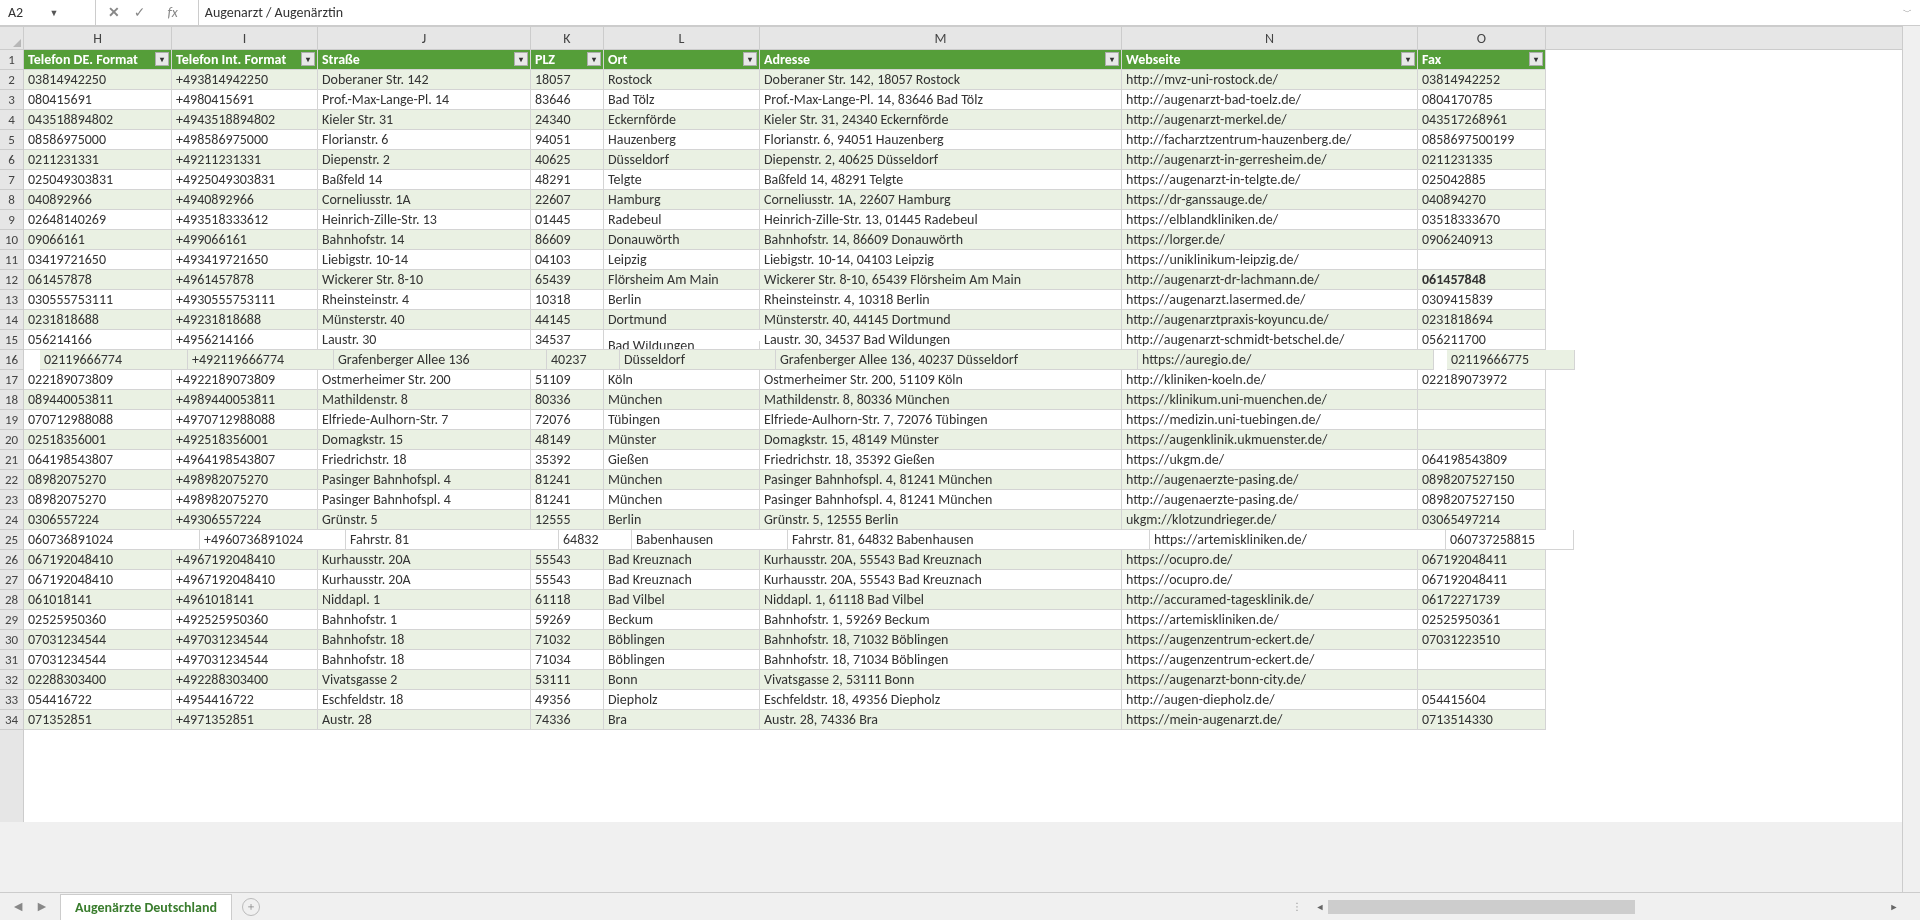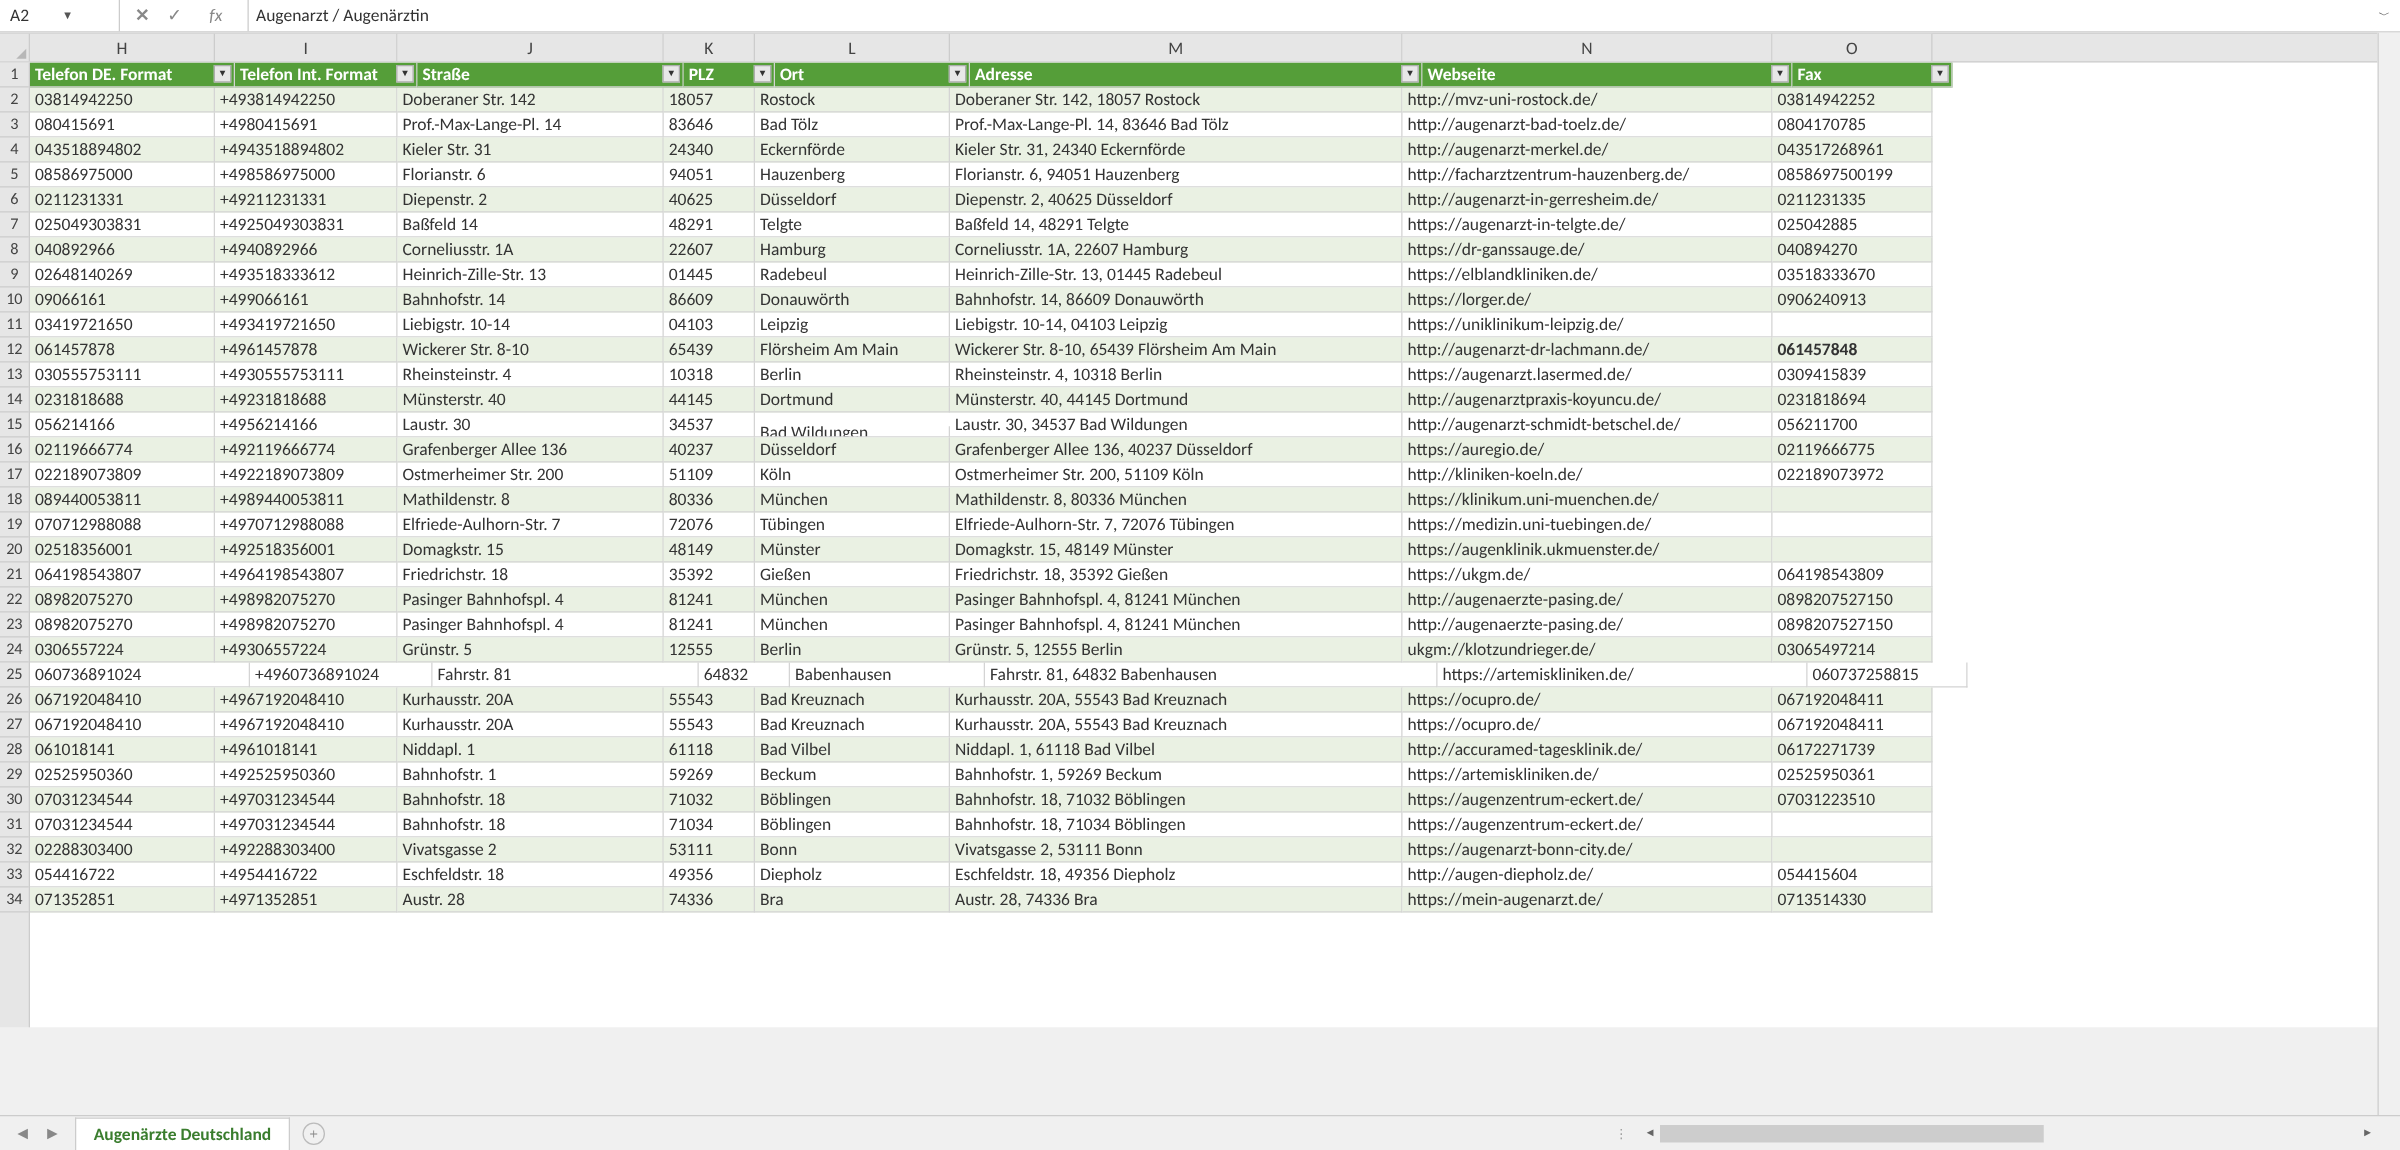--- a/index.html
+++ b/index.html
@@ -109,21 +109,21 @@
             <div class="rh">28</div>
             <div class="rh">29</div>
             <div class="rh">30</div>
             <div class="rh">31</div>
             <div class="rh">32</div>
             <div class="rh">33</div>
             <div class="rh">34</div>
           </div>
    <div class="grid" id="grid">
             <div class="row hdr">
-              <div class="cell" style="width: 164px;">
+              <div class="cell" style="width: 148px;">
                 <span>Telefon DE. Format</span>
                 <span class="flt">▾</span>
               </div>
               <div class="cell" style="width: 146px;">
                 <span>Telefon Int. Format</span>
                 <span class="flt">▾</span>
               </div>
               <div class="cell" style="width: 213px;">
                 <span>Straße</span>
                 <span class="flt">▾</span>
@@ -283,28 +283,28 @@
               <div class="cell" style="width: 148px;">056214166</div>
               <div class="cell" style="width: 146px;">+4956214166</div>
               <div class="cell" style="width: 213px;">Laustr. 30</div>
               <div class="cell" style="width: 73px;">34537</div>
               <div class="cell" style="width: 156px; margin-top: 11px;">Bad Wildungen</div>
               <div class="cell" style="width: 362px;">Laustr. 30, 34537 Bad Wildungen</div>
               <div class="cell" style="width: 296px;">http://augenarzt-schmidt-betschel.de/</div>
               <div class="cell" style="width: 128px;">056211700</div>
             </div>
             <div class="row alt">
-              <div class="cell" style="width: 148px;">02119666774</div>
+              <div class="cell" style="width: 148px; margin-left: 16px;">02119666774</div>
               <div class="cell" style="width: 146px;">+492119666774</div>
               <div class="cell" style="width: 213px;">Grafenberger Allee 136</div>
               <div class="cell" style="width: 73px;">40237</div>
               <div class="cell" style="width: 156px;">Düsseldorf</div>
               <div class="cell" style="width: 362px;">Grafenberger Allee 136, 40237 Düsseldorf</div>
               <div class="cell" style="width: 296px;">https://auregio.de/</div>
-              <div class="cell" style="width: 128px;">02119666775</div>
+              <div class="cell" style="width: 128px; margin-left: 13px;">02119666775</div>
             </div>
             <div class="row">
               <div class="cell" style="width: 148px;">022189073809</div>
               <div class="cell" style="width: 146px;">+4922189073809</div>
               <div class="cell" style="width: 213px;">Ostmerheimer Str. 200</div>
               <div class="cell" style="width: 73px;">51109</div>
               <div class="cell" style="width: 156px;">Köln</div>
               <div class="cell" style="width: 362px;">Ostmerheimer Str. 200, 51109 Köln</div>
               <div class="cell" style="width: 296px;">http://kliniken-koeln.de/</div>
               <div class="cell" style="width: 128px;">022189073972</div>

